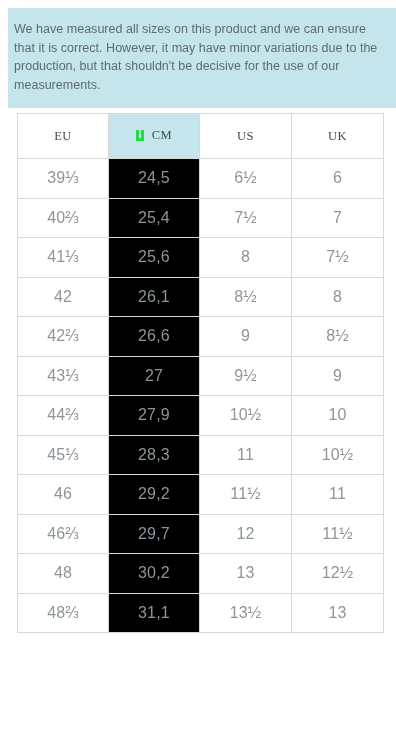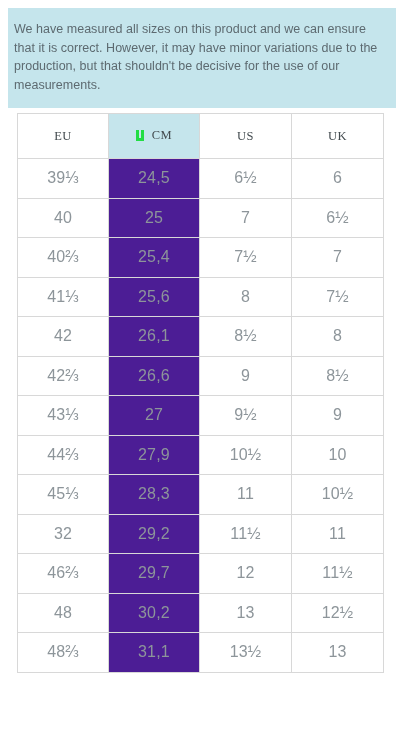--- a/index.html
+++ b/index.html
@@ -67,21 +67,21 @@
     font-family: Liberation Serif, serif;
   }
   table.size-table td {
     height: 38.5px;
     font-size: 16px;
     color: #8d959a;
     letter-spacing: 0.2px;
   }
   
   .col-cm {
-    background: #4c1d95;
+    background: #000000;
   }
   th.col-cm {
     background: #c5e5ec;
   }
   
   .w-eu  { width: 90px; }
   .w-cm  { width: 90px; }
   .w-us  { width: 91px; }
   .w-uk  { width: 91px; }
 
@@ -137,26 +137,20 @@
       </thead>
       <tbody id="size-table-body">
 
       <tr>
             <td class="w-eu">39⅓</td>
             <td class="w-cm col-cm">24,5</td>
             <td class="w-us">6½</td>
             <td class="w-uk">6</td>
           </tr>
           <tr>
-            <td class="w-eu">40</td>
-            <td class="w-cm col-cm">25</td>
-            <td class="w-us">7</td>
-            <td class="w-uk">6½</td>
-          </tr>
-          <tr>
             <td class="w-eu">40⅔</td>
             <td class="w-cm col-cm">25,4</td>
             <td class="w-us">7½</td>
             <td class="w-uk">7</td>
           </tr>
           <tr>
             <td class="w-eu">41⅓</td>
             <td class="w-cm col-cm">25,6</td>
             <td class="w-us">8</td>
             <td class="w-uk">7½</td>
@@ -185,21 +179,21 @@
             <td class="w-us">10½</td>
             <td class="w-uk">10</td>
           </tr>
           <tr>
             <td class="w-eu">45⅓</td>
             <td class="w-cm col-cm">28,3</td>
             <td class="w-us">11</td>
             <td class="w-uk">10½</td>
           </tr>
           <tr>
-            <td class="w-eu">32</td>
+            <td class="w-eu">46</td>
             <td class="w-cm col-cm">29,2</td>
             <td class="w-us">11½</td>
             <td class="w-uk">11</td>
           </tr>
           <tr>
             <td class="w-eu">46⅔</td>
             <td class="w-cm col-cm">29,7</td>
             <td class="w-us">12</td>
             <td class="w-uk">11½</td>
           </tr>

